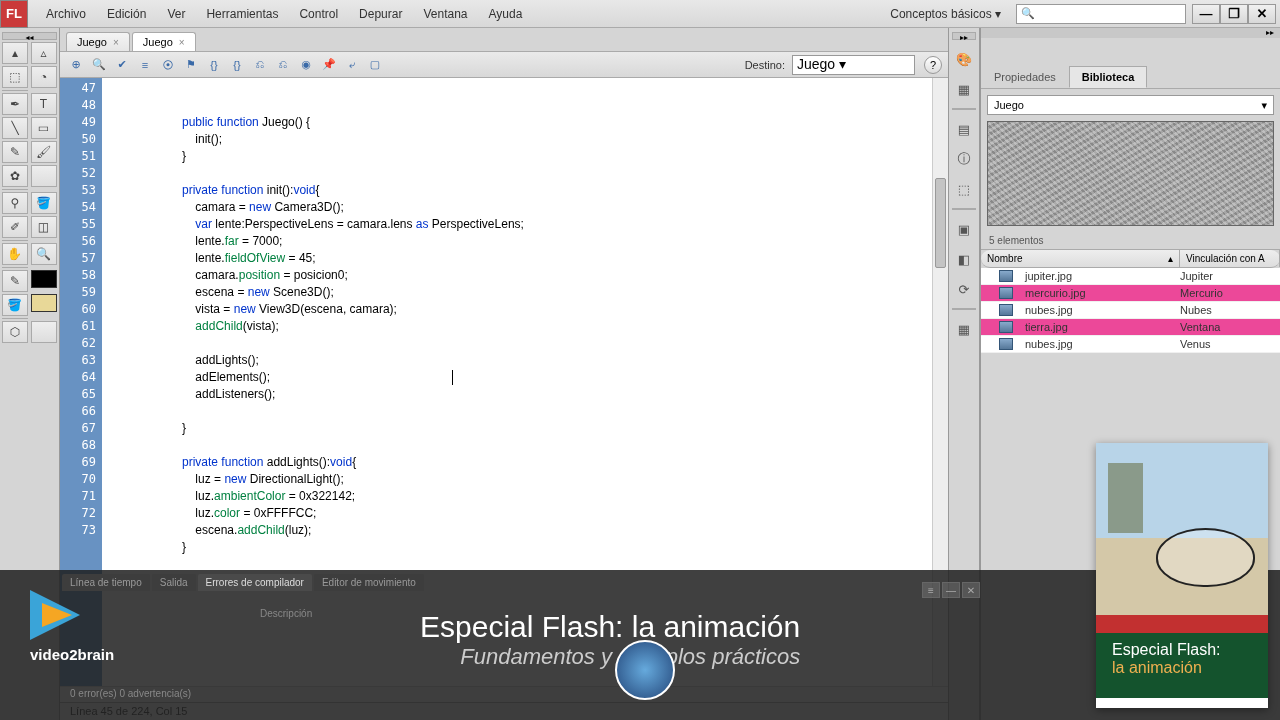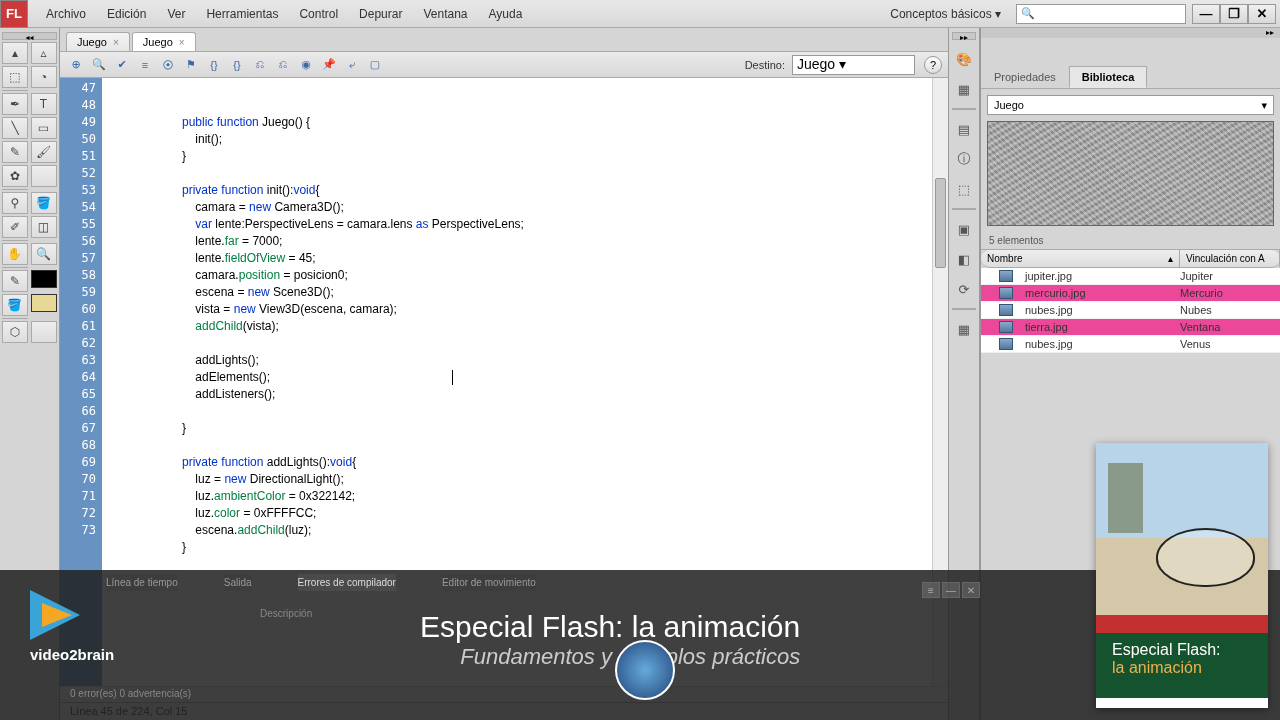--- a/index.html
+++ b/index.html
@@ -46,21 +46,21 @@
 .kw-green { color: #008040; }
 .code-scroll-v { width: 16px; background: #eee; border-left: 1px solid #ccc; position: relative; }
 .code-scroll-v .thumb { position: absolute; top: 100px; left: 2px; right: 2px; height: 90px; background: #c4c4c4; border: 1px solid #999; border-radius: 2px; }
 .code-hscroll { height: 16px; background: #eee; border-top: 1px solid #ccc; }
 
 .status-bar { height: 18px; background: #e8e8e8; border-top: 1px solid #aaa; font-size: 11px; color: #333; padding: 2px 10px; }
 .text-cursor { position: absolute; left: 350px; top: 292px; width: 1px; height: 15px; background: #000; }
 
 .bottom-dark { position: absolute; bottom: 0; left: 0; right: 0; height: 150px; background: rgba(30,30,30,0.85); }
 .bottom-tabs { display: flex; gap: 2px; padding: 4px 6px 0 62px; font-size: 10px; }
-.bottom-tab { padding: 3px 0; background: #3d3d3d; color: #999; border-radius: 2px 2px 0 0; cursor: pointer; margin-left: 44px; }
+.bottom-tab { padding: 3px 8px; background: #3d3d3d; color: #999; border-radius: 2px 2px 0 0; cursor: pointer; }
 .bottom-tab.active { background: #4a4a4a; color: #ddd; }
 .bottom-text { position: absolute; left: 420px; top: 40px; color: #fff; }
 .bottom-title { font-size: 30px; text-align: right; }
 .bottom-sub { font-size: 22px; font-style: italic; color: #ccc; text-align: right; }
 .v2b-logo { position: absolute; left: 30px; top: 20px; }
 .v2b-tri { width: 0; height: 0; border-left: 50px solid #3aa4d8; border-top: 25px solid transparent; border-bottom: 25px solid transparent; position: relative; }
 .v2b-tri::after { content: ""; position: absolute; left: -38px; top: -12px; width: 0; height: 0; border-left: 30px solid #f5a623; border-top: 12px solid transparent; border-bottom: 12px solid transparent; }
 .v2b-text { color: #fff; font-size: 15px; font-weight: bold; margin-top: 6px; }
 .play-circle { position: absolute; left: 615px; top: 70px; width: 60px; height: 60px; border-radius: 50%; background: radial-gradient(#6ad,#247); border: 2px solid #fff; }
 .bottom-errors { position: absolute; bottom: 21px; left: 70px; font-size: 10px; color: #888; }

